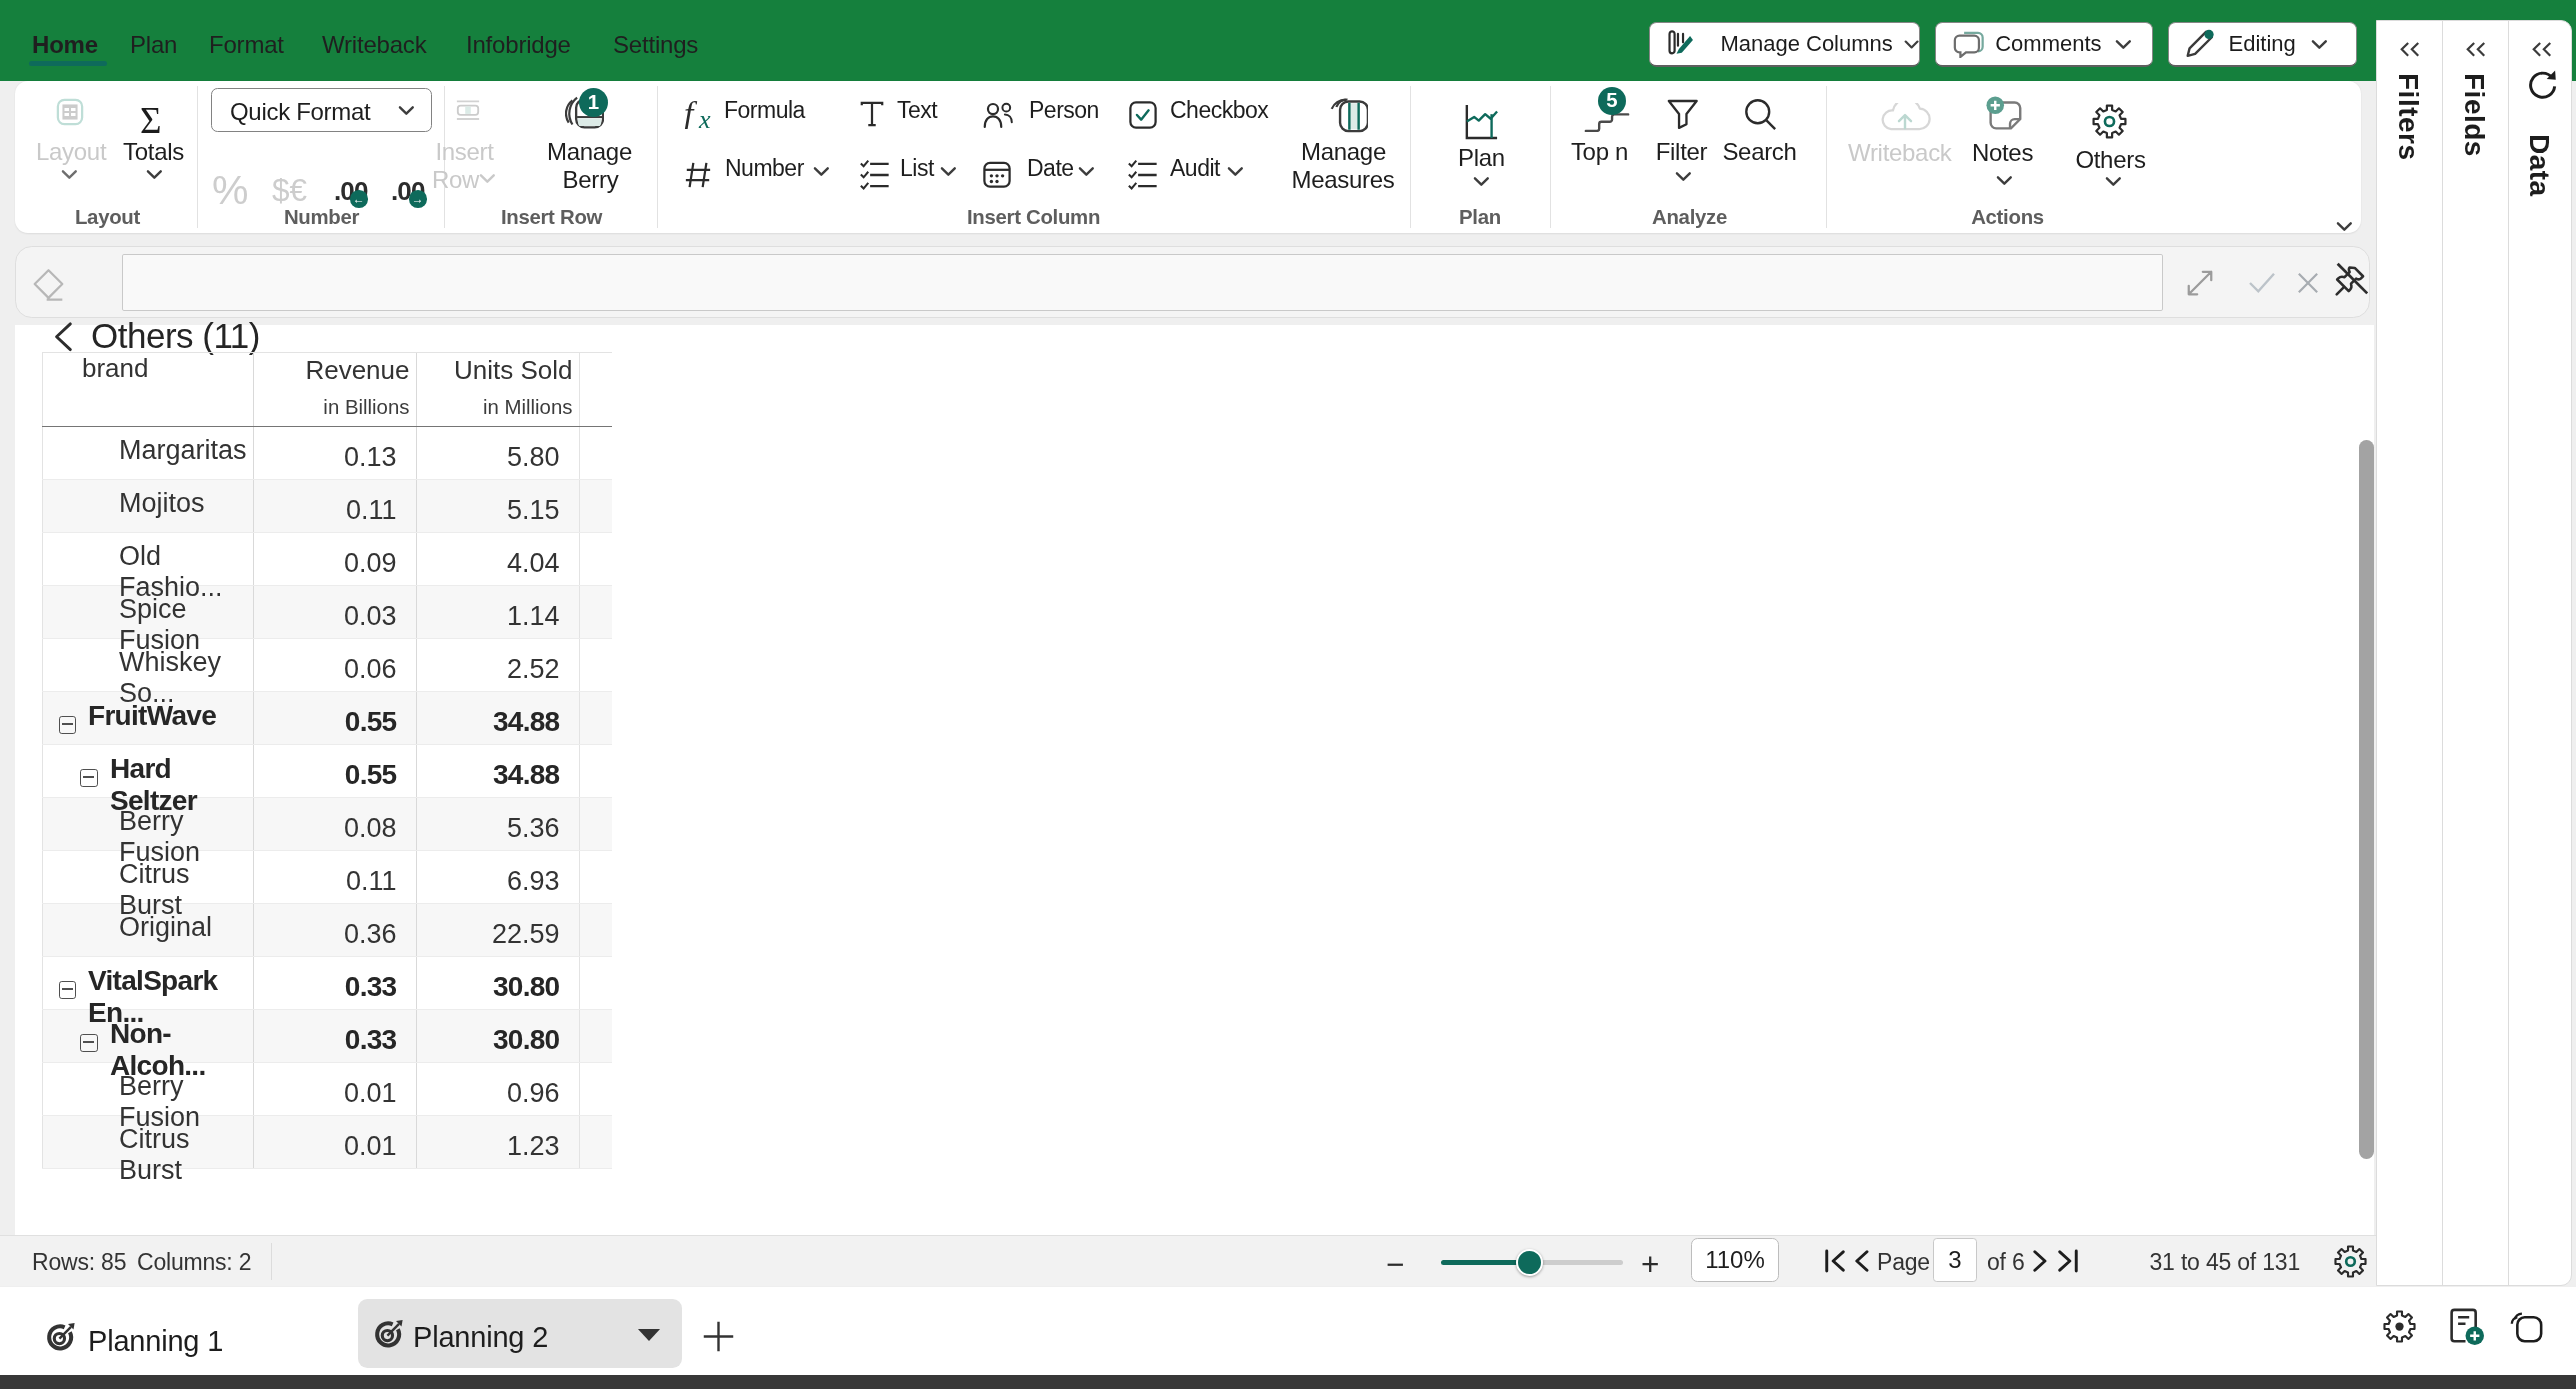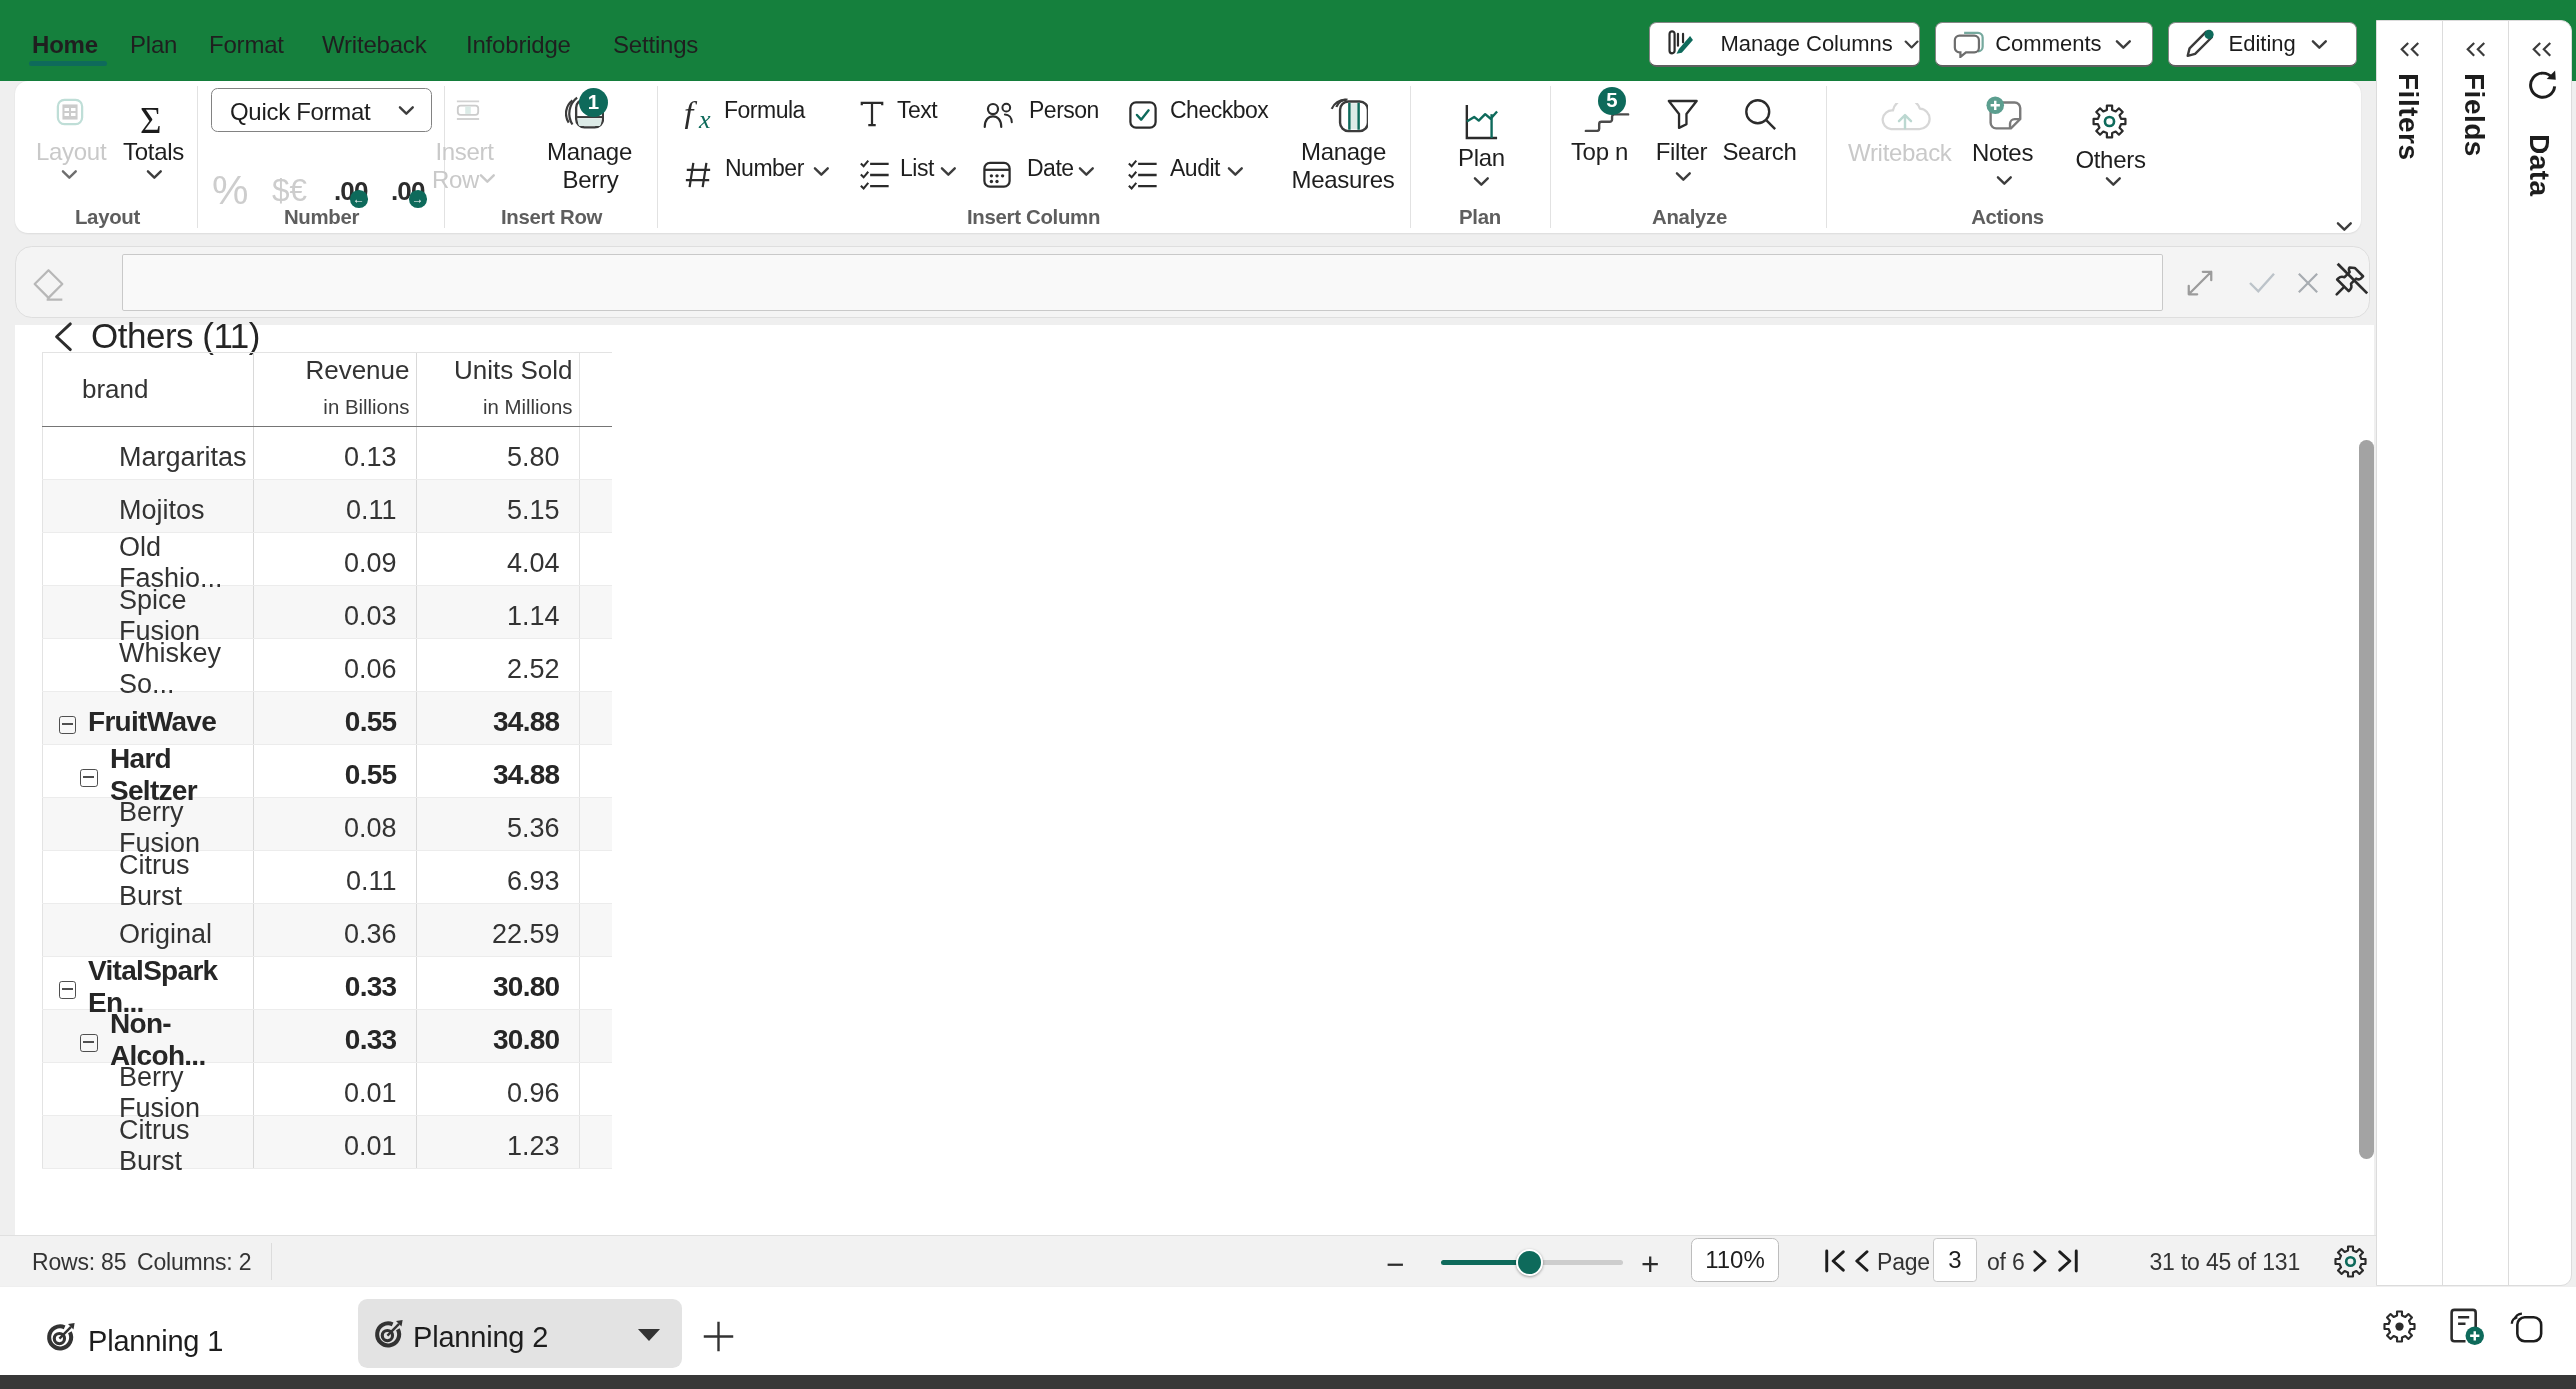--- a/index.html
+++ b/index.html
@@ -33,21 +33,21 @@
  border:0.9px solid #c9c9c9;border-radius:1.9px}
 
 #main{position:absolute;left:15px;top:325px;width:2359px;height:910px;background:#fff}
 #title{position:absolute;left:91px;top:316px;font-size:35px;color:#252525;letter-spacing:-0.5px}
 
 #tbl{position:absolute;left:42px;top:352px;width:570px}
 .hrow{display:flex;height:74px;border-top:0.9px solid #e3e3e3}
 .trow{display:flex;height:53px;border-bottom:0.9px solid #ececec;font-size:27px;color:#333}
 .trow.alt{background:#f7f7f7}
 .trow.b{font-weight:700;color:#262626;font-size:28px;letter-spacing:-0.7px}
-.c1{width:212px;border-left:0.9px solid #e3e3e3;border-right:0.9px solid #d9d9d9;display:flex;align-items:center;position:relative;padding-top:8.3px}
+.c1{width:212px;border-left:0.9px solid #e3e3e3;border-right:0.9px solid #d9d9d9;display:flex;position:relative;padding-top:8.3px}
 .c2{width:163px;border-right:0.9px solid #d9d9d9;display:flex;align-items:center;justify-content:flex-end;padding-right:19.5px;padding-top:8.3px}
 .c3{width:163px;border-right:0.9px solid #e3e3e3;display:flex;align-items:center;justify-content:flex-end;padding-right:19.5px;padding-top:8.3px}
 .hd{font-size:26px;color:#333}
 .hsub{font-size:20.4px;color:#3c3c3c}
 .minus-box{width:17.6px;height:17.6px;border:1.9px solid #4f4f4f;border-radius:2.8px;position:absolute;top:24px}
 .minus-box:after{content:"";position:absolute;left:2.3px;right:2.3px;top:6px;height:1.9px;background:#4f4f4f}
 
 #panels{position:absolute;left:2376px;top:20.4px;width:196px;height:1266px;background:#fff;
  border:0.9px solid #dcdcdc;border-radius:0 11px 11px 0}
 .psep{position:absolute;top:0;bottom:0;width:0.9px;background:#dcdcdc}

